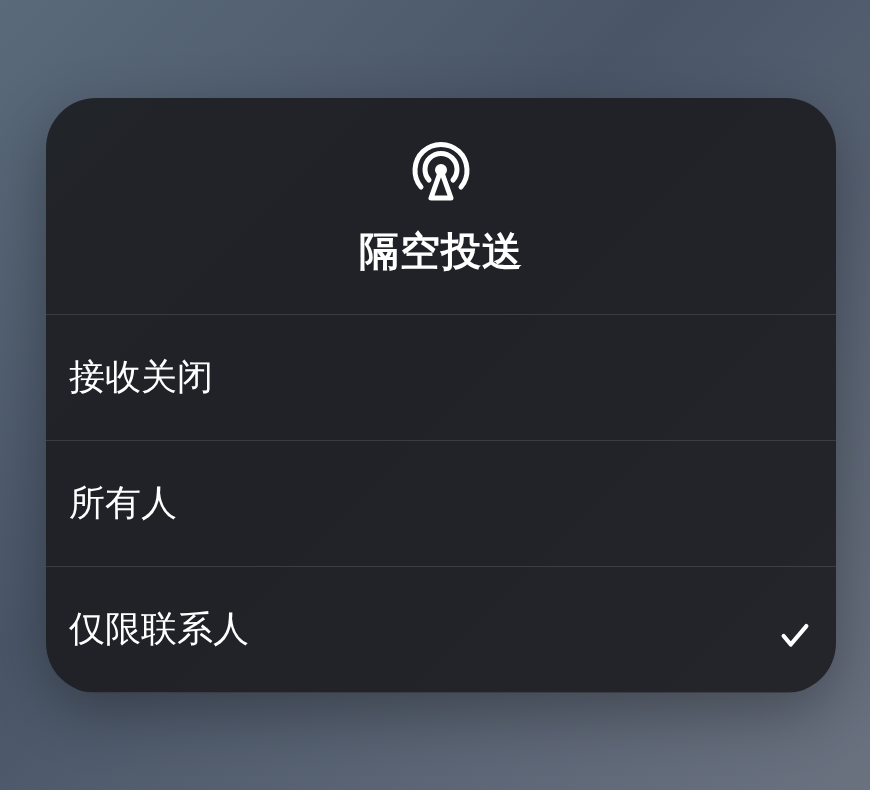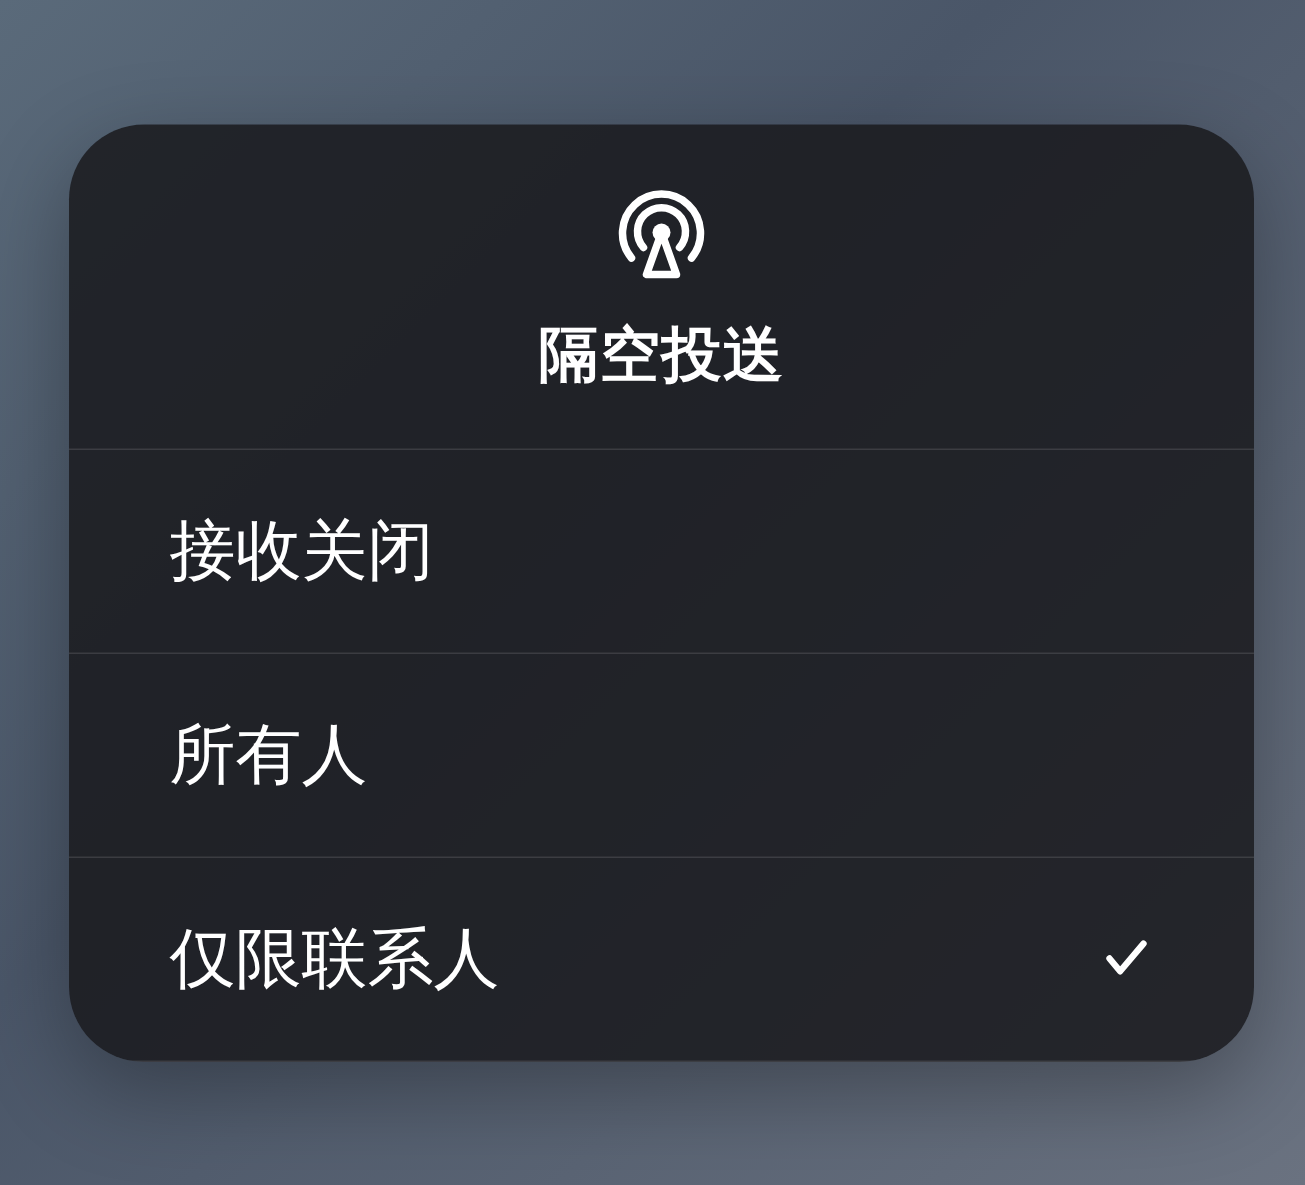--- a/index.html
+++ b/index.html
@@ -45,26 +45,26 @@
       font-size: 40px;
       font-weight: 600;
       letter-spacing: 1px;
     }
     .options {
       display: flex;
       flex-direction: column;
     }
     .option {
       display: flex;
-      align-items: center;
+      align-items: flex-end;
       justify-content: space-between;
-      padding: 38px 67px;
+      padding: 38px 23px;
       border-bottom: 1px solid rgba(255,255,255,0.12);
       color: #ffffff;
-      font-size: 44px;
+      font-size: 36px;
       font-weight: 400;
       cursor: pointer;
     }
     .option-label {
       color: #ffffff;
     }
     .check {
       width: 36px;
       height: 36px;
       display: flex;

